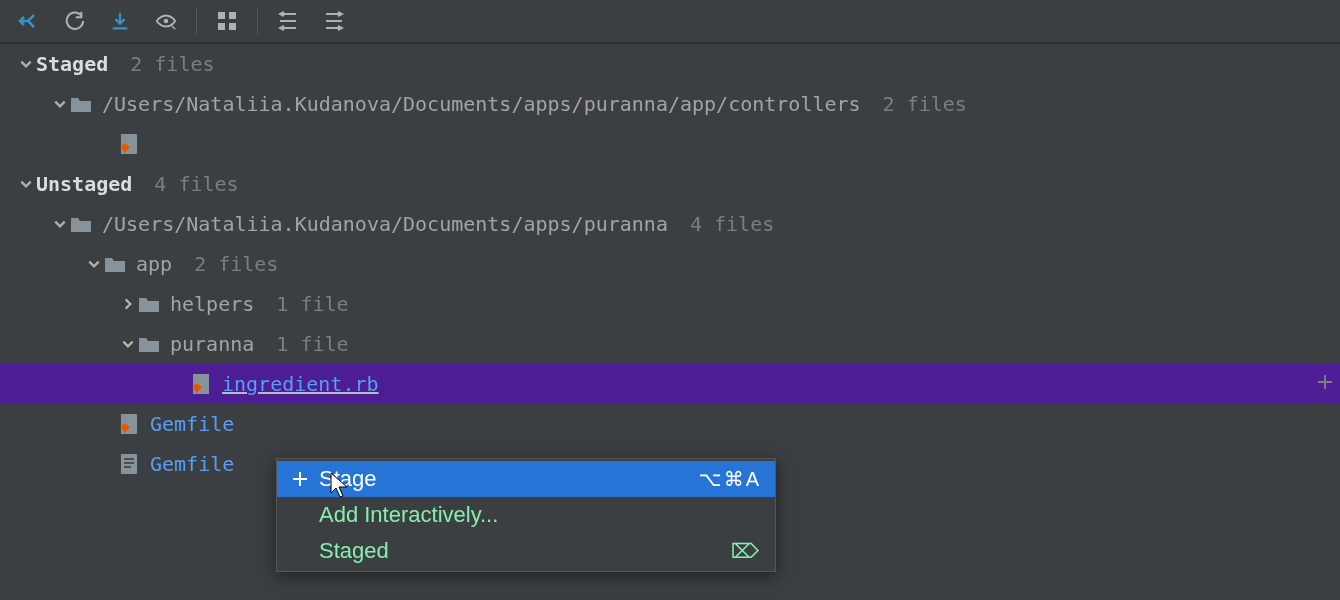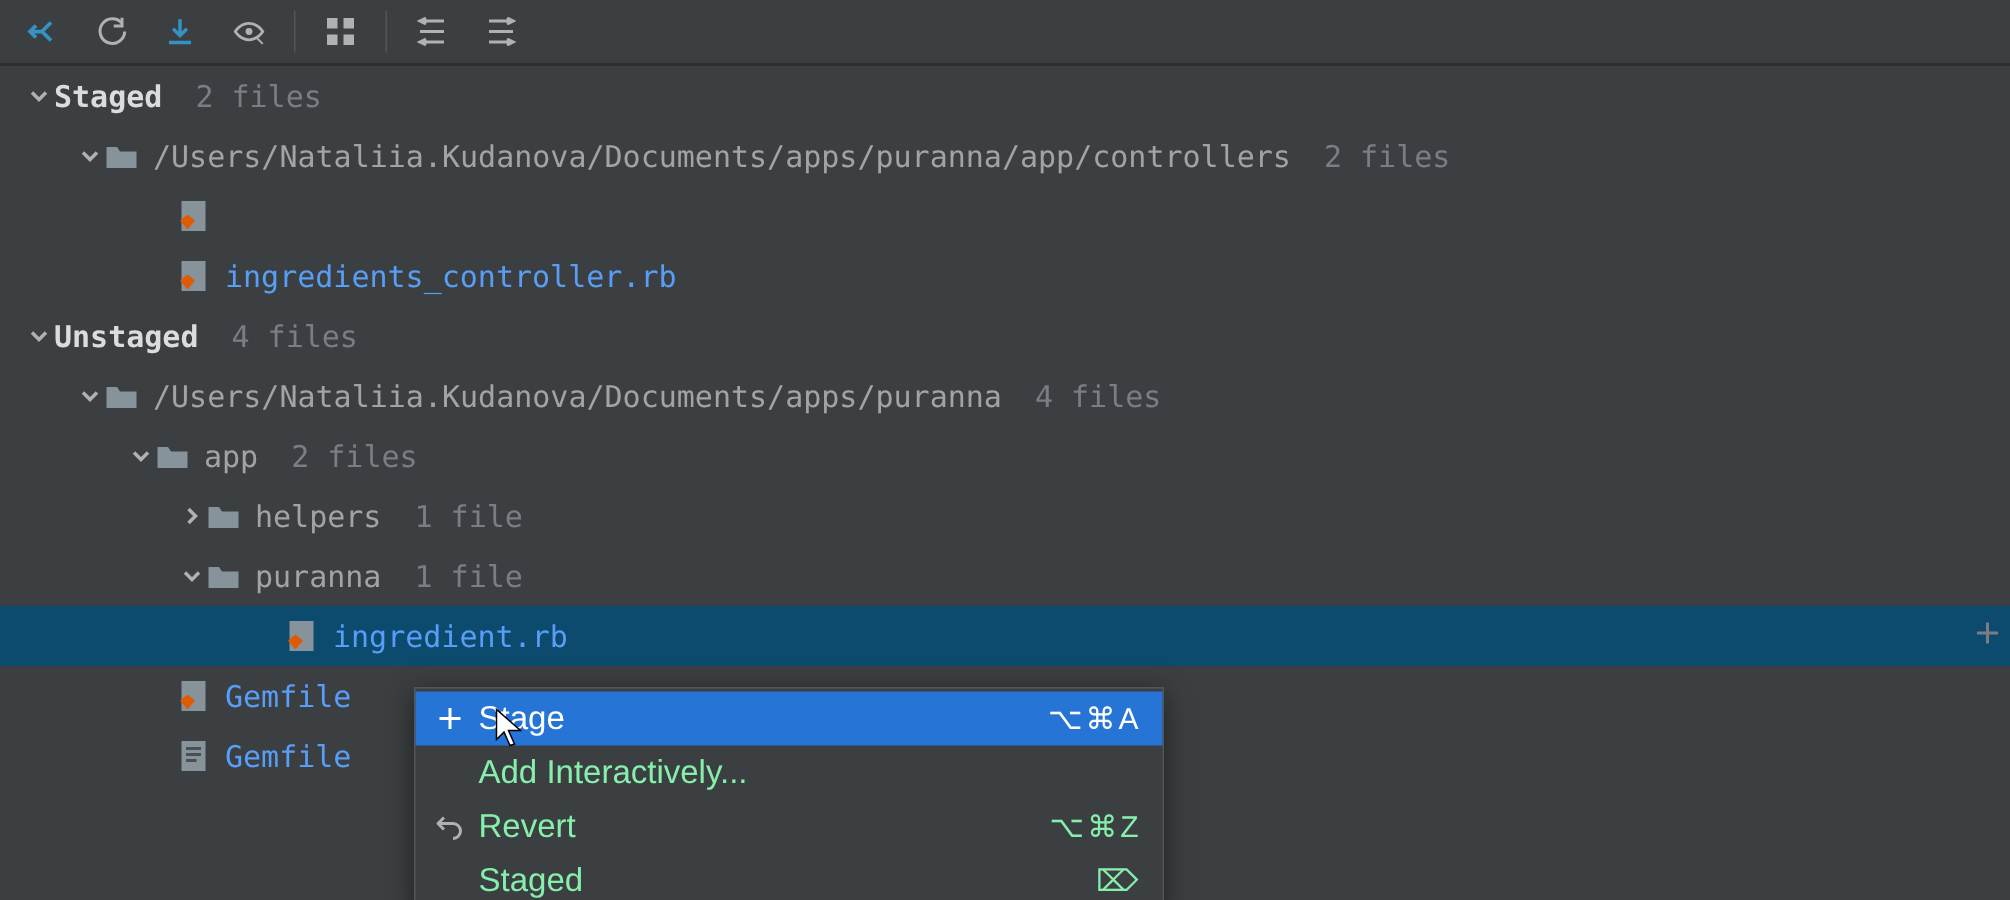--- a/index.html
+++ b/index.html
@@ -42,21 +42,22 @@
     .tree {
     }
     .row {
       display: flex;
       align-items: center;
       height: 40px;
       white-space: nowrap;
       position: relative;
     }
     .row.selected {
-      background: #0c4a6e;
+      background: #4c1d95;
+      text-decoration: underline;
     }
     .gap { display:inline-block; }
     .chev {
       width: 20px;
       display: inline-flex;
       align-items: center;
       justify-content: center;
       color: #AFB1B3;
     }
     .folder-icon, .file-icon {
@@ -195,30 +196,20 @@
   <div class="row">
     <span class="gap" style="width:118px"></span>
     <span class="file-icon">
         <svg width="22" height="22" viewBox="0 0 22 22">
           <rect x="3" y="1" width="16" height="20" fill="#87939A"></rect>
           <path d="M2 14l5-4 5 4-5 6z" fill="#E05A00"></path>
         </svg>
       </span>
   </div>
 
-  <div class="row">
-    <span class="gap" style="width:118px"></span>
-    <span class="file-icon">
-        <svg width="22" height="22" viewBox="0 0 22 22">
-          <rect x="3" y="1" width="16" height="20" fill="#87939A"></rect>
-          <path d="M2 14l5-4 5 4-5 6z" fill="#E05A00"></path>
-        </svg>
-      </span>
-    <span class="label-blue">ingredients_controller.rb</span>
-  </div>
 
   <div class="row">
     <span class="gap" style="width:16px"></span>
     <span class="chev">
         <svg width="14" height="14" viewBox="0 0 12 12">
           <path d="M2 4l4 4 4-4" stroke="#AFB1B3" stroke-width="2" fill="none"></path>
         </svg>
       </span>
     <span class="label-white">Unstaged</span>
     <span class="label-gray">4 files</span>
@@ -336,29 +327,20 @@
         </svg>
       </span>
     <span class="ctx-label">Stage</span>
     <span class="ctx-short">⌥⌘A</span>
   </div>
   <div class="ctx-item">
     <span class="ctx-icon"></span>
     <span class="ctx-label">Add Interactively...</span>
   </div>
   <div class="ctx-item">
-    <span class="ctx-icon">
-        <svg width="18" height="18" viewBox="0 0 18 18">
-          <path d="M5 3L1 7l4 4M1 7h10a5 5 0 0 1 0 10" stroke="#AFB1B3" stroke-width="2" fill="none"></path>
-        </svg>
-      </span>
-    <span class="ctx-label">Revert</span>
-    <span class="ctx-short">⌥⌘Z</span>
-  </div>
-  <div class="ctx-item">
     <span class="ctx-icon"></span>
     <span class="ctx-label">Staged</span>
     <span class="ctx-short">⌦</span>
   </div>
 </div>
 
 <div class="cursor">
   <svg width="20" height="26" viewBox="0 0 20 26">
       <path d="M1 1l0 20 5-5 4 9 3-1-4-9h8z" fill="#FFFFFF" stroke="#000" stroke-width="1"></path>
     </svg>

